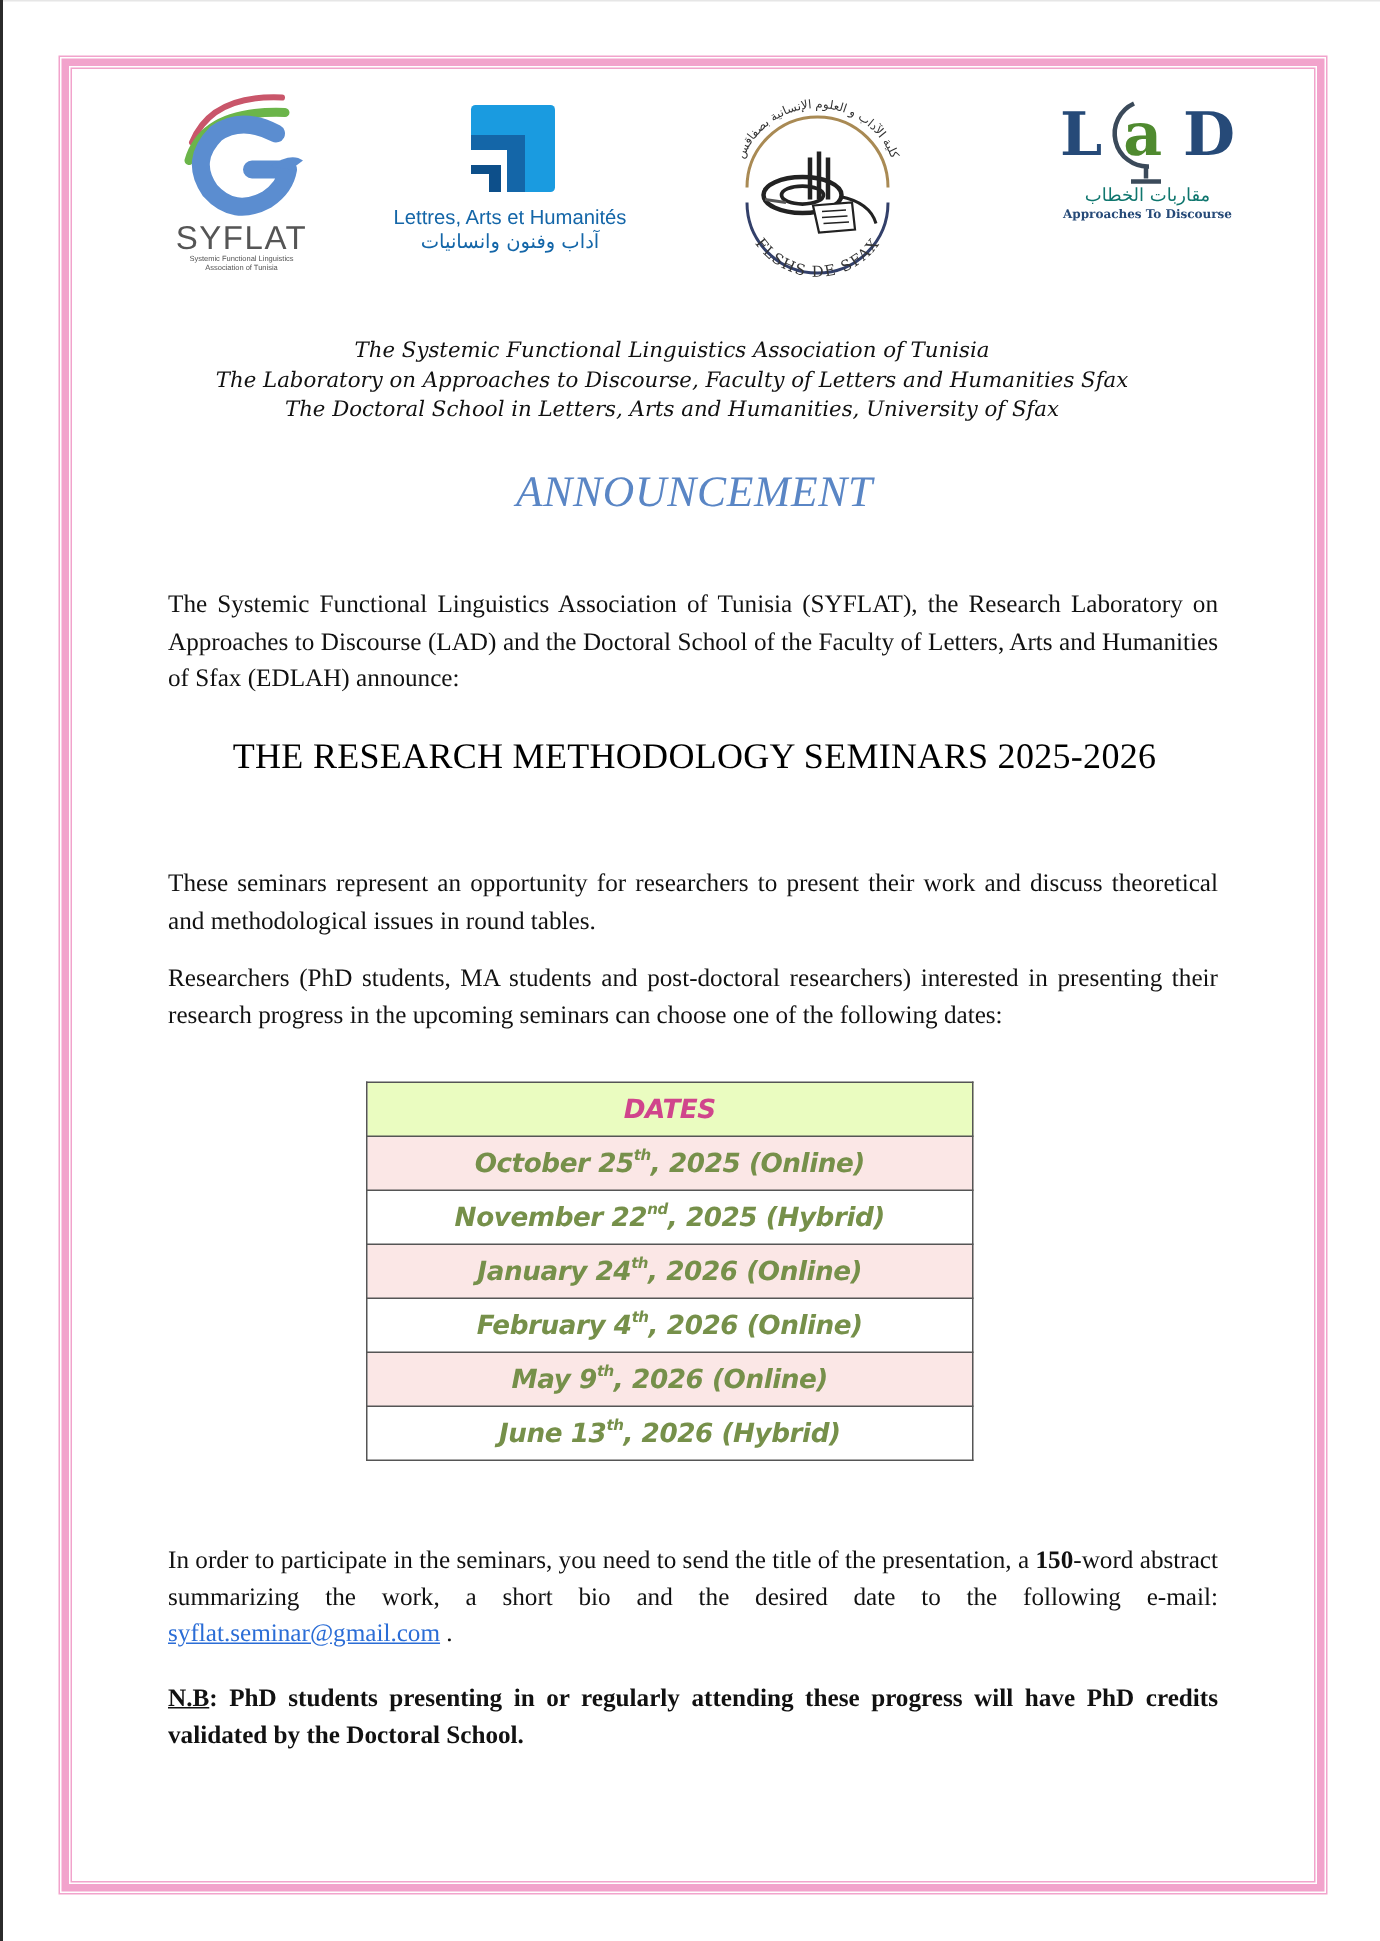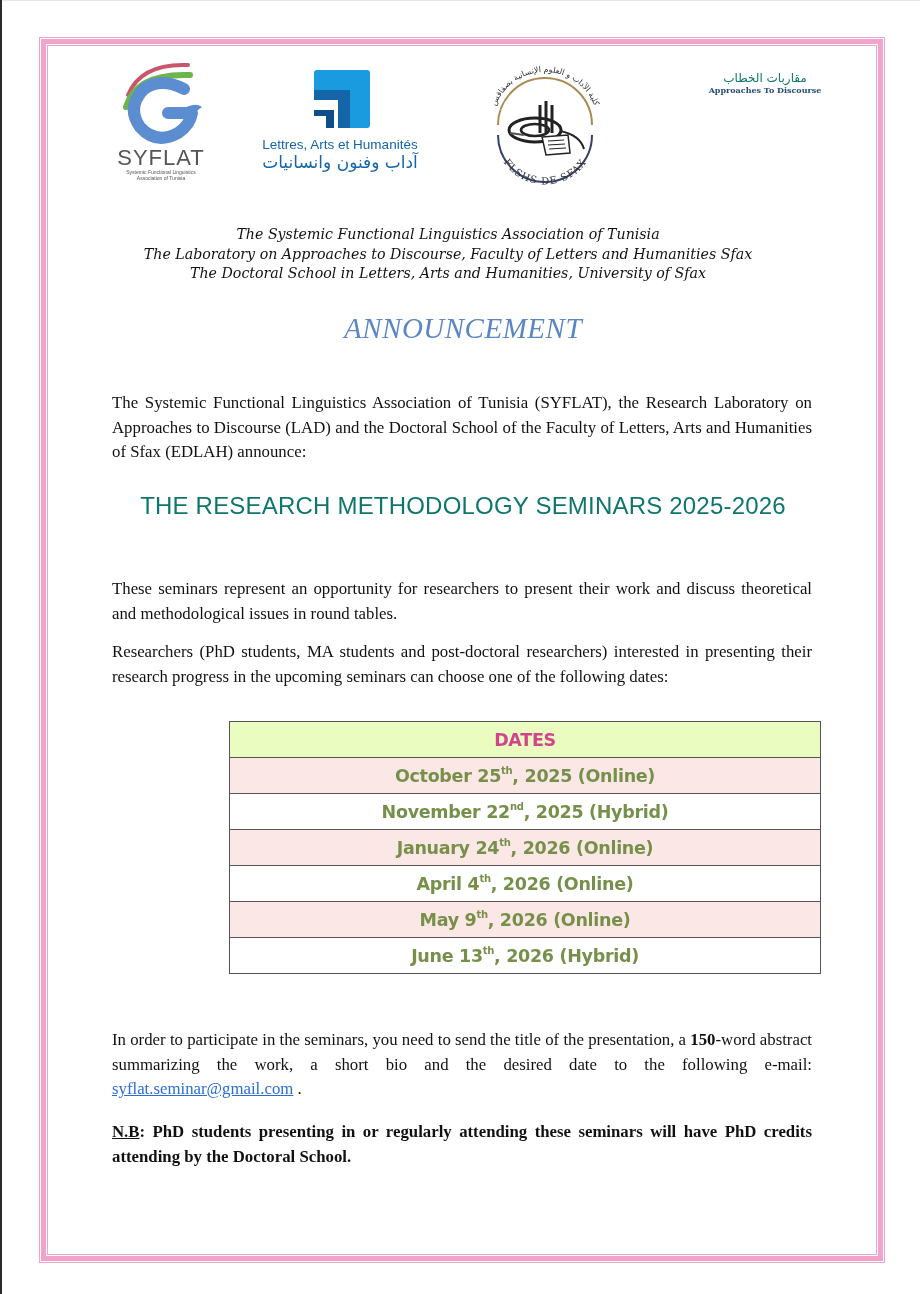--- a/index.html
+++ b/index.html
@@ -27,21 +27,21 @@
   
   .logo { position: absolute; }
   .logo-syflat { left: 106px; top: 55px; width: 110px; height: 130px; text-align: center; }
   .logo-syflat .mark { width: 110px; height: 90px; }
   .syflat-word { font-family: "Liberation Sans", sans-serif; font-size: 22px; color: #555; letter-spacing: 1px; line-height: 22px; margin-top: -2px; }
   .syflat-sub { font-family: "Liberation Sans", sans-serif; font-size: 5px; color: #555; line-height: 6px; }
 
   .logo-lah { left: 250px; top: 70px; width: 180px; height: 110px; text-align: center; }
   .logo-lah .mark { width: 60px; height: 65px; margin: 0 auto; display: block; }
   .lah-fr { font-family: "Liberation Sans", sans-serif; font-size: 13.5px; color: #1466a8; line-height: 15px; margin-top: 2px; }
-  .lah-ar { font-family: "DejaVu Sans", sans-serif; font-size: 17px; color: #1466a8; line-height: 20px; }
+  .lah-ar { font-family: "DejaVu Sans", sans-serif; font-size: 13px; color: #1466a8; line-height: 20px; }
 
   .logo-flshs { left: 480px; top: 55px; width: 130px; height: 140px; }
   .logo-lad { left: 700px; top: 65px; width: 130px; height: 110px; text-align: center; }
   .lad-word { font-family: "DejaVu Serif", serif; font-weight: bold; font-size: 40px; color: #264a78; line-height: 50px; height: 52px; position: relative; }
   .lad-a { color: #4f8a2f; }
   .lad-ar { font-family: "DejaVu Sans", sans-serif; font-size: 12px; color: #0f766e; line-height: 14px; margin-top: 6px; }
   .lad-en { font-family: "DejaVu Serif", serif; font-weight: bold; font-size: 8px; color: #264a78; line-height: 11px; }
 
   
   .header-lines {
@@ -53,29 +53,29 @@
     font-family: "Liberation Serif", serif; font-style: italic; font-size: 29px; color: #5a86c5; letter-spacing: 0.5px;
   }
 
   .para {
     position: absolute; left: 112px; width: 700px; font-size: 16.8px; line-height: 24.5px;
     text-align: justify; color: #111;
   }
   .p-intro { top: 391px; }
   .title-pink {
     position: absolute; left: 100px; top: 492px; width: 726px; text-align: center;
-    font-family: Liberation Sans, sans-serif; font-size: 24px; color: #0f766e; letter-spacing: 0.2px;
+    font-family: Liberation Serif, serif; font-size: 24px; color: #000000; letter-spacing: 0.2px;
   }
   .p-opportunity { top: 577px; }
   .p-researchers { top: 640px; }
 
   
   .dates-table {
-    position: absolute; left: 229px; top: 721px; width: 592px; border-collapse: collapse;
-    font-family: "DejaVu Sans", sans-serif; font-weight: bold;
+    position: absolute; left: 244px; top: 721px; width: 405px; border-collapse: collapse;
+    font-family: "DejaVu Sans", sans-serif; font-weight: bold; font-style: italic;
   }
   .dates-table td {
     border: 1.5px solid #555; text-align: center; height: 35px; padding: 0;
     font-size: 17.5px; color: #76904a; letter-spacing: -0.3px;
   }
   .dates-table th {
     border: 1.5px solid #555; text-align: center; height: 35px; padding: 0;
     font-size: 17.5px; color: #d0458c; background: #eafcc0; font-weight: bold; letter-spacing: -0.3px;
   }
   .row-pink td { background: #fbe7e6; }
@@ -142,20 +142,29 @@
     <path d="M68 86 L84 85 M68 90 L85 89 M69 94 L86 93" stroke="#222" stroke-width="1"></path>
     <path d="M30 78 L44 80" stroke="#555" stroke-width="2"></path>
     <path d="M80 76 Q100 80 104 94" stroke="#222" stroke-width="2" fill="none"></path>
     <text font-size="10" fill="#333" font-family="DejaVu Serif, serif" letter-spacing="1">
       <textPath href="#arcBottom" startOffset="50%" text-anchor="middle">FLSHS DE SFAX</textPath>
     </text>
   </svg>
 </div>
 
 <div class="logo logo-lad">
+  <div class="lad-word">
+    <span>L</span>
+    <span class="lad-a">a</span>
+    <span>D</span>
+    <svg style="position:absolute;left:40px;top:0;" width="44" height="62" viewBox="0 0 44 62">
+      <path d="M16 4 A22 22 0 0 0 26 46" stroke="#3b4a5a" stroke-width="3" fill="none"></path>
+      <path d="M24 46 L24 54 M14 56 L34 56" stroke="#3b4a5a" stroke-width="3"></path>
+    </svg>
+  </div>
   <div class="lad-ar" dir="rtl">مقاربات الخطاب</div>
   <div class="lad-en">Approaches To Discourse</div>
 </div>
 
 <div class="header-lines">
   <div>The Systemic Functional Linguistics Association of Tunisia</div>
   <div>The Laboratory on Approaches to Discourse, Faculty of Letters and Humanities Sfax</div>
   <div>The Doctoral School in Letters, Arts and Humanities, University of Sfax</div>
 </div>
 
@@ -177,26 +186,26 @@
   <tr class="row-pink">
     <td><span>October 25</span><sup>th</sup><span>, 2025 (Online)</span></td>
   </tr>
   <tr class="row-white">
     <td><span>November 22</span><sup>nd</sup><span>, 2025 (Hybrid)</span></td>
   </tr>
   <tr class="row-pink">
     <td><span>January 24</span><sup>th</sup><span>, 2026 (Online)</span></td>
   </tr>
   <tr class="row-white">
-    <td><span>April 4</span><sup>th</sup><span>, 2026 (Online)</span></td>
+    <td><span>February 4</span><sup>th</sup><span>, 2026 (Online)</span></td>
   </tr>
   <tr class="row-pink">
     <td><span>May 9</span><sup>th</sup><span>, 2026 (Online)</span></td>
   </tr>
   <tr class="row-white">
     <td><span>June 13</span><sup>th</sup><span>, 2026 (Hybrid)</span></td>
   </tr>
 </tbody>
   </table>
 
 <div class="para p-participate"><span>In order to participate in the seminars, you need to send the title of the presentation, a </span><b>150</b><span>-word abstract summarizing the work, a short bio and the desired date to the following e-mail: </span><span class="email-link">syflat.seminar@gmail.com</span><span> .</span></div>
 
-<div class="para p-nb"><span class="nb-label">N.B</span><span>: PhD students presenting in or regularly attending these seminars will have PhD credits attending by the Doctoral School.</span></div>
+<div class="para p-nb"><span class="nb-label">N.B</span><span>: PhD students presenting in or regularly attending these progress will have PhD credits validated by the Doctoral School.</span></div>
 
 </body></html>

